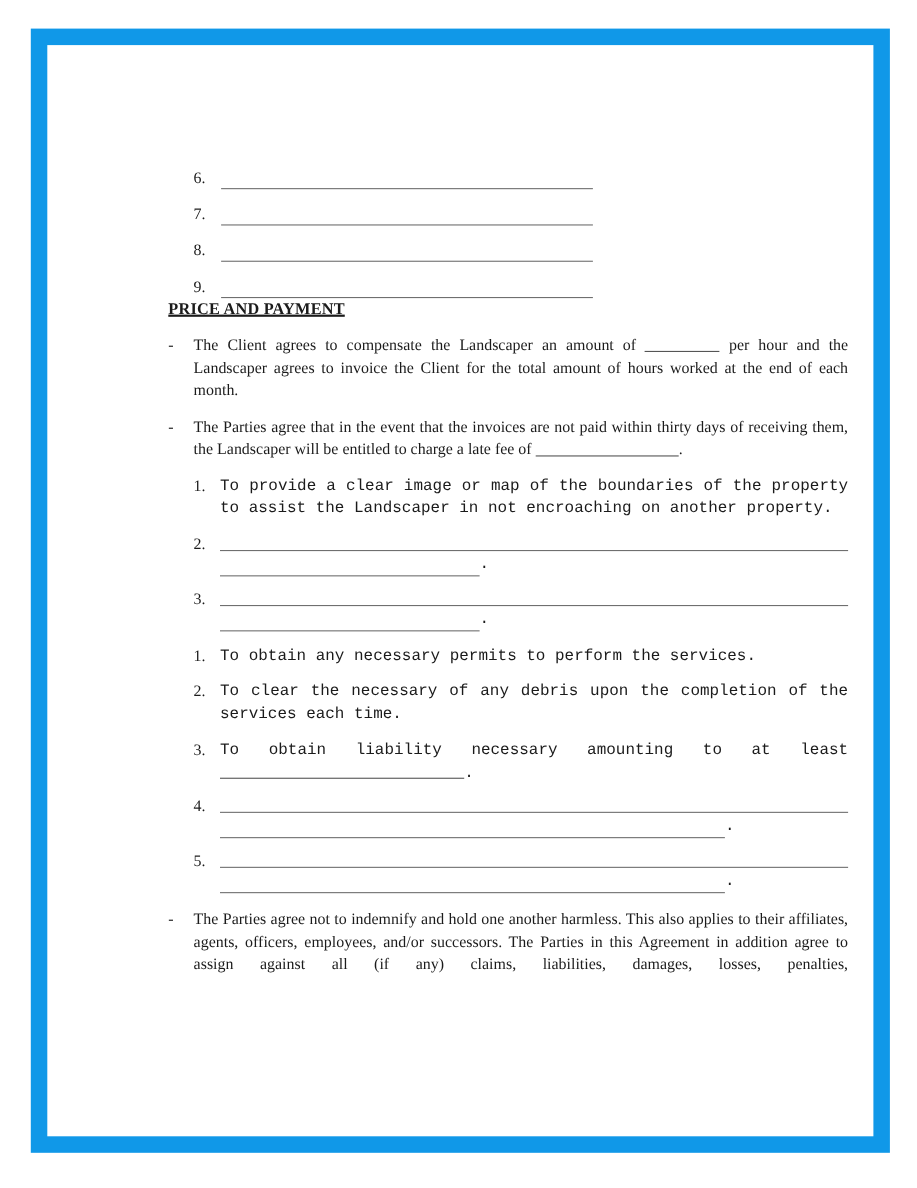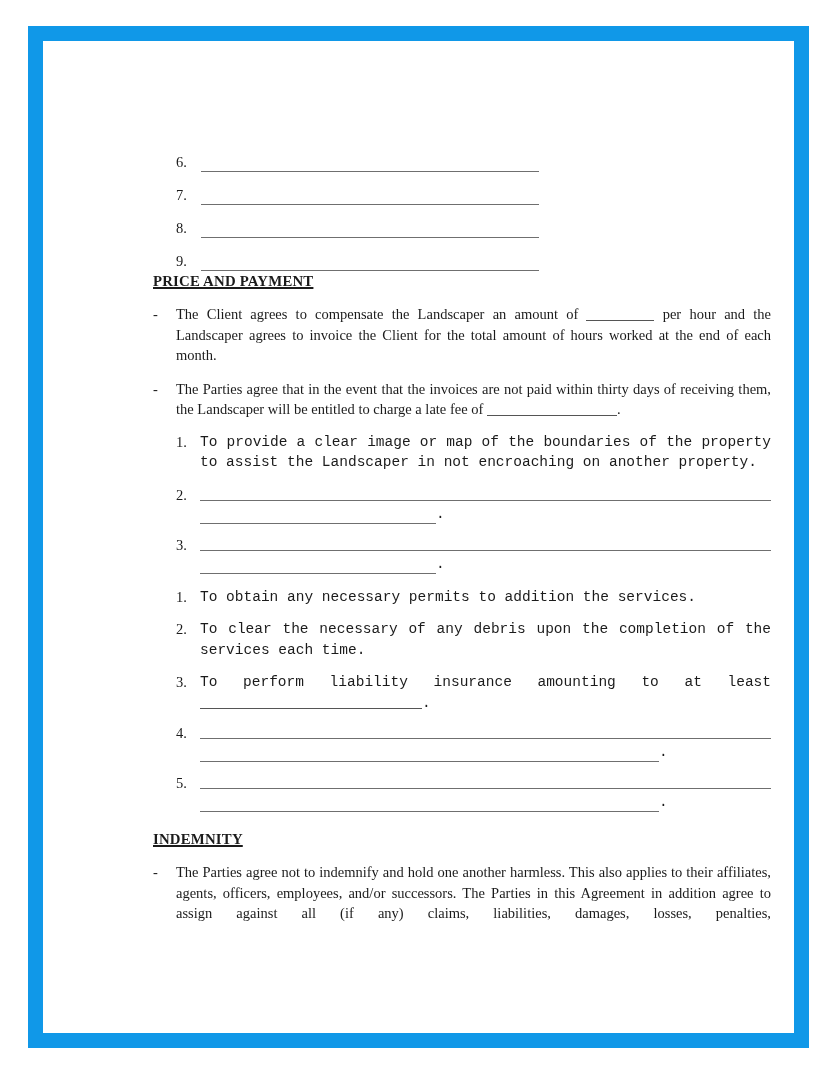--- a/index.html
+++ b/index.html
@@ -111,47 +111,46 @@
             <div class="uline-full"></div>
             <div class="uline-row"><span class="uline-part w236"></span><span>.</span></div>
           </div>
         </div>
       </div>
 
 
       <div class="nlist">
         <div class="li">
           <span class="num">1.</span>
-          <div class="li-body">To obtain any necessary permits to addition the services.</div>
+          <div class="li-body">To obtain any necessary permits to perform the services.</div>
         </div>
         <div class="li">
           <span class="num">2.</span>
           <div class="li-body">To clear the necessary of any debris upon the completion of the services each time.</div>
         </div>
         <div class="li">
           <span class="num">3.</span>
-          <div class="li-body"><span>To perform liability insurance amounting to at least</span> <span class="blank w222"></span><span>.</span></div>
+          <div class="li-body"><span>To obtain liability necessary amounting to at least</span> <span class="blank w222"></span><span>.</span></div>
         </div>
         <div class="li gap-sm">
           <span class="num">4.</span>
           <div class="li-body">
             <div class="uline-full"></div>
             <div class="uline-row"><span class="uline-part w459"></span><span>.</span></div>
           </div>
         </div>
         <div class="li gap-sm">
           <span class="num">5.</span>
           <div class="li-body">
             <div class="uline-full"></div>
             <div class="uline-row"><span class="uline-part w459"></span><span>.</span></div>
           </div>
         </div>
       </div>
 
-      <div class="heading h-indem">INDEMNITY</div>
 
       <div class="bullet justify-all">
         <span class="dash">-</span>
         <p>The Parties agree not to indemnify and hold one another harmless. This also applies to their affiliates, agents, officers, employees, and/or successors. The Parties in this Agreement in addition agree to assign against all (if any) claims, liabilities, damages, losses, penalties,</p>
       </div>
 
     </div>
   </div>
 </div>
 

